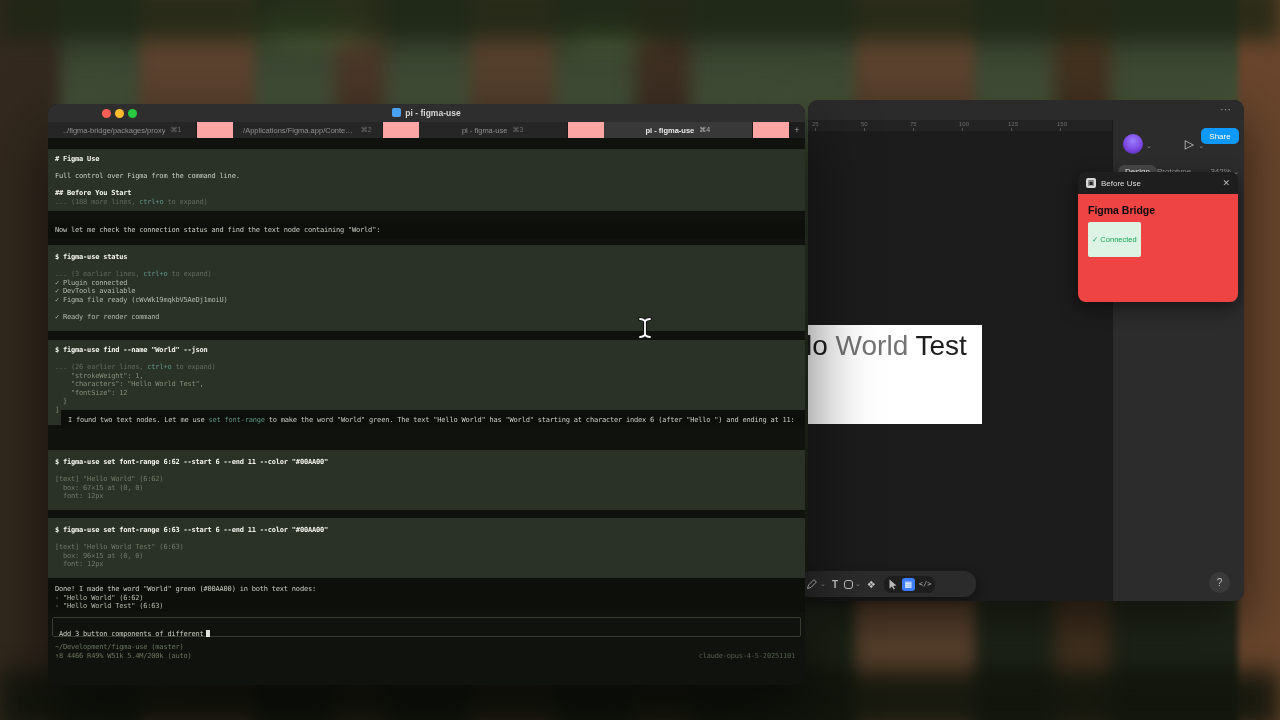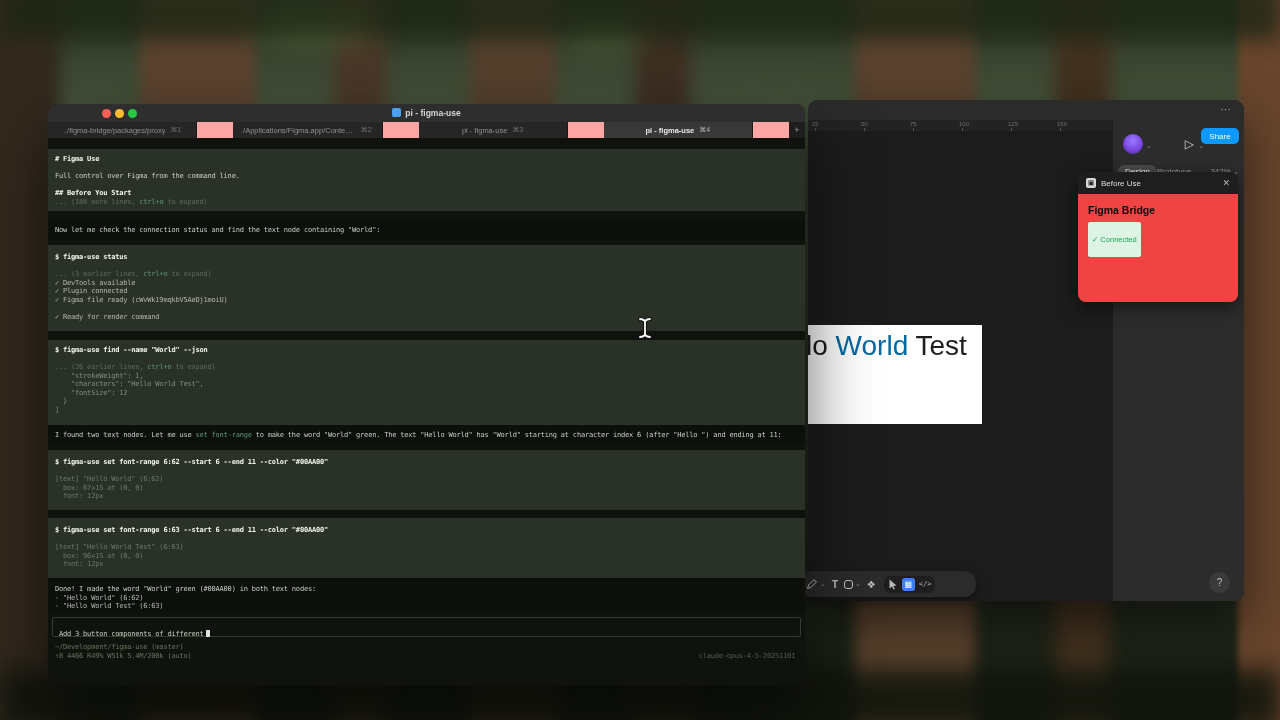--- a/index.html
+++ b/index.html
@@ -18,21 +18,21 @@
     border-radius:10px; overflow:hidden; box-shadow:0 20px 50px rgba(0,0,0,.55); z-index:10; }
   .fig-topbar { position:absolute; left:0; top:0; right:0; height:20px; background:#2b2b2b; }
   .fig-menu { position:absolute; right:12px; top:3px; color:#9a9a9a; font-size:11px; letter-spacing:1px; cursor:default; }
   .fig-ruler { position:absolute; left:0; top:20px; right:132px; height:11px; background:#232323; }
   .fig-ruler .tick { position:absolute; top:1px; font-size:6px; color:#6d6d6d; font-family:"Liberation Sans",sans-serif; }
   .fig-ruler .tick:after { content:""; position:absolute; left:3px; top:7px; width:1px; height:3px; background:#555; }
   .fig-canvas { position:absolute; left:0; top:31px; right:132px; bottom:0; background:#1c1c1c; }
   .canvas-frame { position:absolute; left:-52px; top:194px; width:226px; height:99px; background:#ffffff; }
   .canvas-frame .ct { font-size:28px; font-weight:500; line-height:34px; padding:4px 0 0 8px; white-space:nowrap;
     color:#1d1d1d; font-family:"Liberation Sans",sans-serif; }
-  .ct-hl { color:#0369a1; }
+  .ct-hl { color:#737373; }
   .fig-right { position:absolute; right:0; top:20px; width:132px; bottom:0; background:#2c2c2c; border-left:1px solid #1b1b1b; }
   .avatar { position:absolute; left:10px; top:14px; width:20px; height:20px; border-radius:50%;
     background:radial-gradient(circle at 50% 35%,#9a7bff 0%,#7b47e0 55%,#47219c 100%); }
   .chev { color:#8d8d8d; font-size:7px; }
   .av-chev { position:absolute; left:33px; top:22px; }
   .play { position:absolute; right:50px; top:18px; color:#cfcfcf; font-size:12px; line-height:12px; }
   .play-chev { position:absolute; right:40px; top:22px; }
   .share { position:absolute; right:5px; top:8px; width:38px; height:16px; background:#0d99ff; border:none;
     border-radius:5px; color:#fff; font-size:8px; font-family:"Liberation Sans",sans-serif; }
   .mode-row { position:absolute; left:0; right:0; top:44px; height:18px; }
@@ -242,39 +242,39 @@
     </div>
 
     <div class="drow" style="top:82px;height:19px;">
       <div class="tc c-txt">Now let me check the connection status and find the text node containing "World":</div>
     </div>
 
     <div class="blk" style="top:107px;height:86px;padding-top:8px;">
       <div class="tc c-bold">$ figma-use status</div>
       <div class="gap"></div>
       <div class="tc"><span class="c-dim">... (3 earlier lines, </span><span class="c-key">ctrl+o</span><span class="c-dim"> to expand)</span></div>
+      <div class="tc c-chk">✓ Plugin connected</div>
       <div class="tc c-chk">✓ DevTools available</div>
-      <div class="tc c-chk">✓ Plugin connected</div>
       <div class="tc c-chk">✓ Figma file ready (cWvWk19mqkbV5AeDj1moiU)</div>
       <div class="gap"></div>
       <div class="tc c-chk">✓ Ready for render command</div>
     </div>
 
     <div class="blk" style="top:202px;height:85px;">
       <div class="tc c-bold">$ figma-use find --name "World" --json</div>
       <div class="gap"></div>
       <div class="tc"><span class="c-dim">... (26 earlier lines, </span><span class="c-key">ctrl+o</span><span class="c-dim"> to expand)</span></div>
       <div class="tc c-json">    "strokeWeight": 1,</div>
       <div class="tc c-json">    "characters": "Hello World Test",</div>
       <div class="tc c-json">    "fontSize": 12</div>
       <div class="tc c-json">  }</div>
       <div class="tc c-json">]</div>
     </div>
 
-    <div class="drow" style="top:287px;height:18px;">
+    <div class="drow" style="top:272px;height:18px;margin-left:13px;">
       <div class="tc"><span class="c-txt">I found two text nodes. Let me use </span><span class="c-key">set font-range</span><span class="c-txt"> to make the word "World" green. The text "Hello World" has "World" starting at character index 6 (after "Hello ") and ending at 11:</span></div>
     </div>
 
     <div class="blk" style="top:312px;height:60px;padding-top:8px;">
       <div class="tc c-bold">$ figma-use set font-range 6:62 --start 6 --end 11 --color "#00AA00"</div>
       <div class="gap"></div>
       <div class="tc c-out">[text] "Hello World" (6:62)</div>
       <div class="tc c-out">  box: 67×15 at (0, 0)</div>
       <div class="tc c-out">  font: 12px</div>
     </div>

